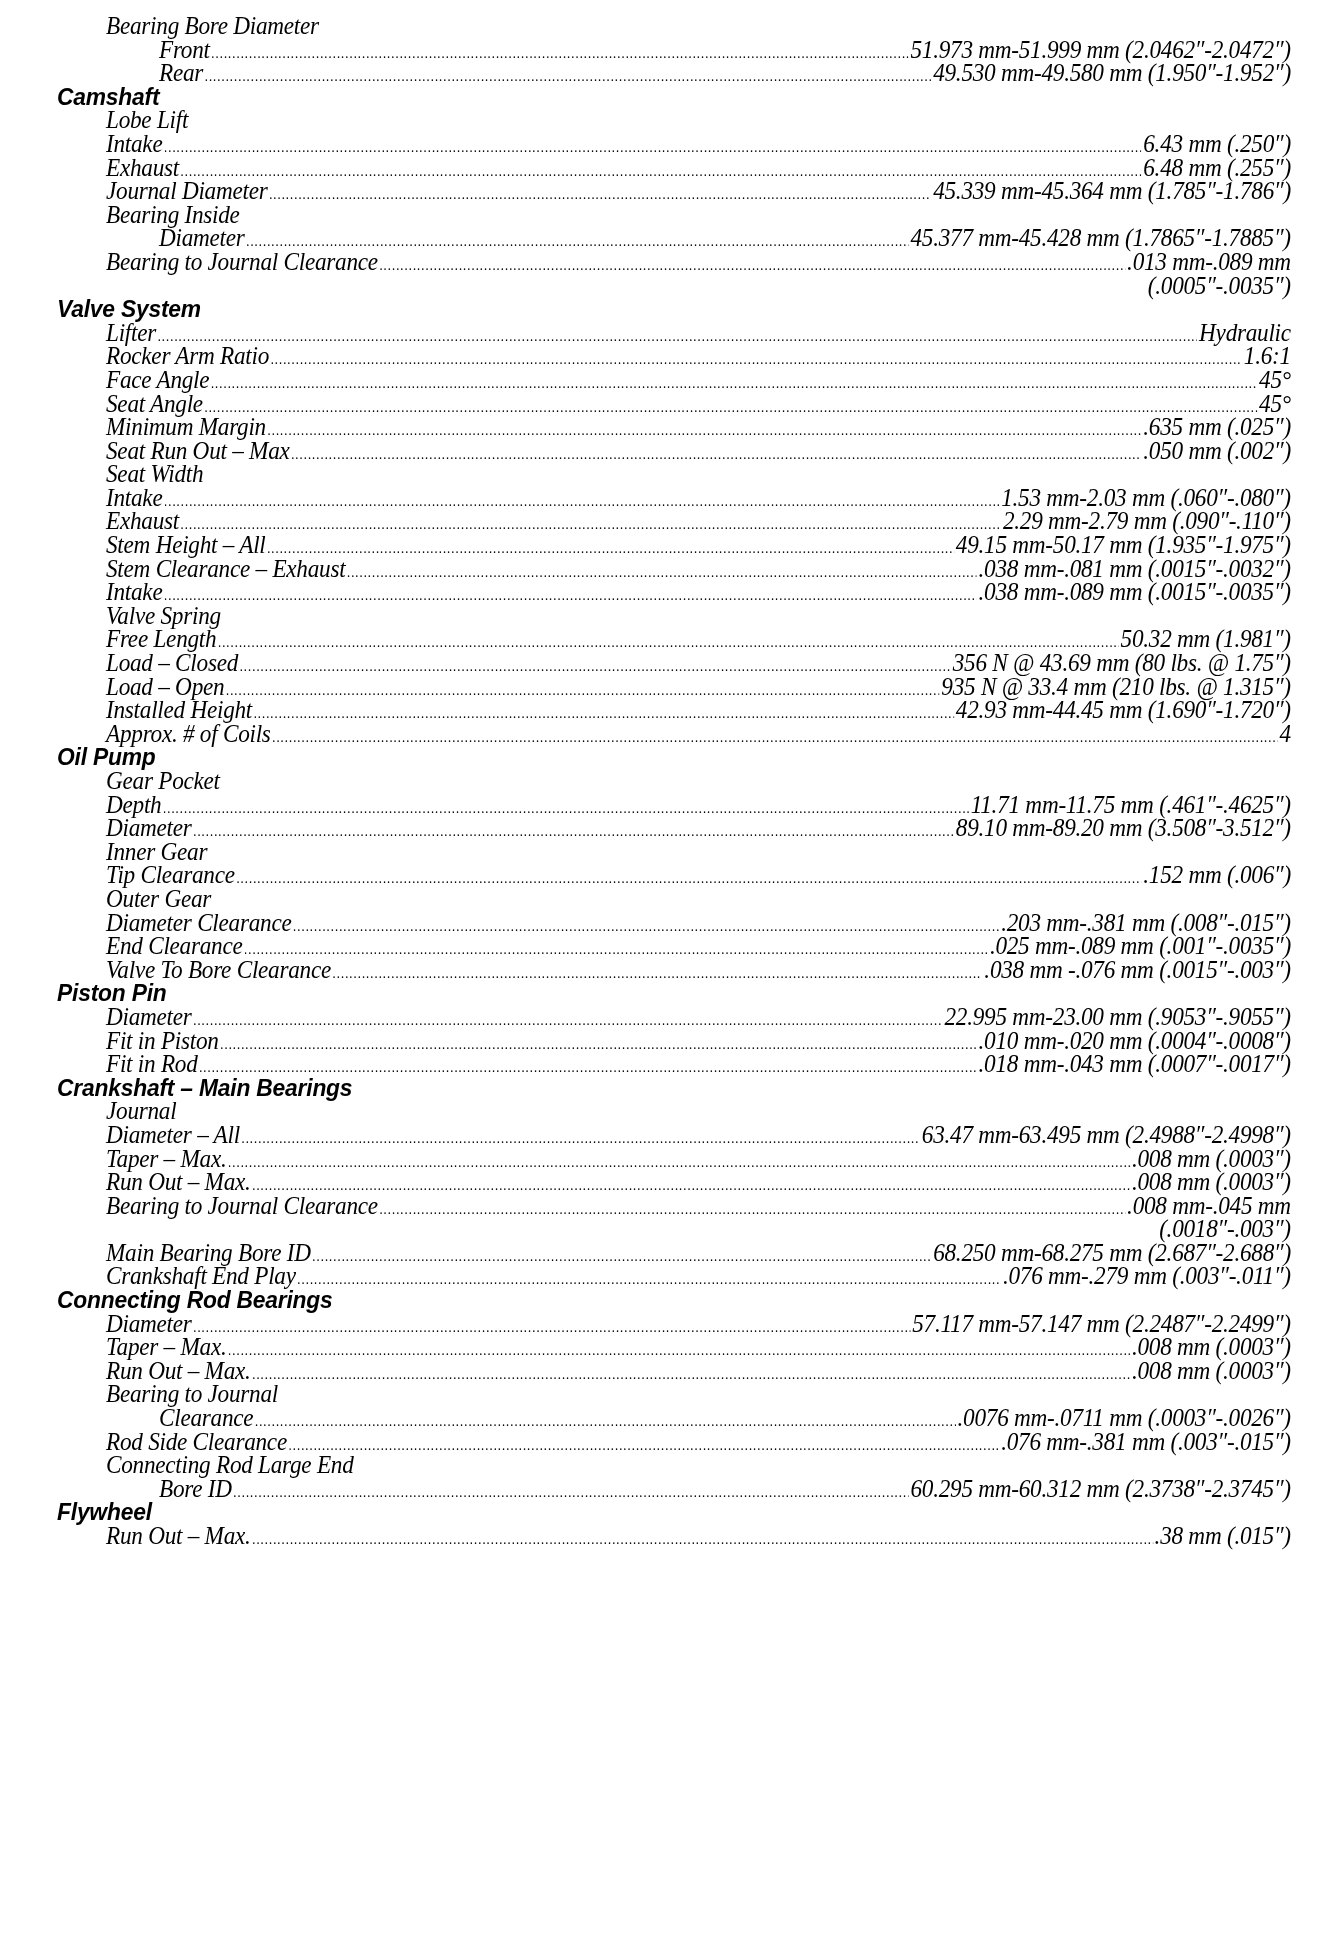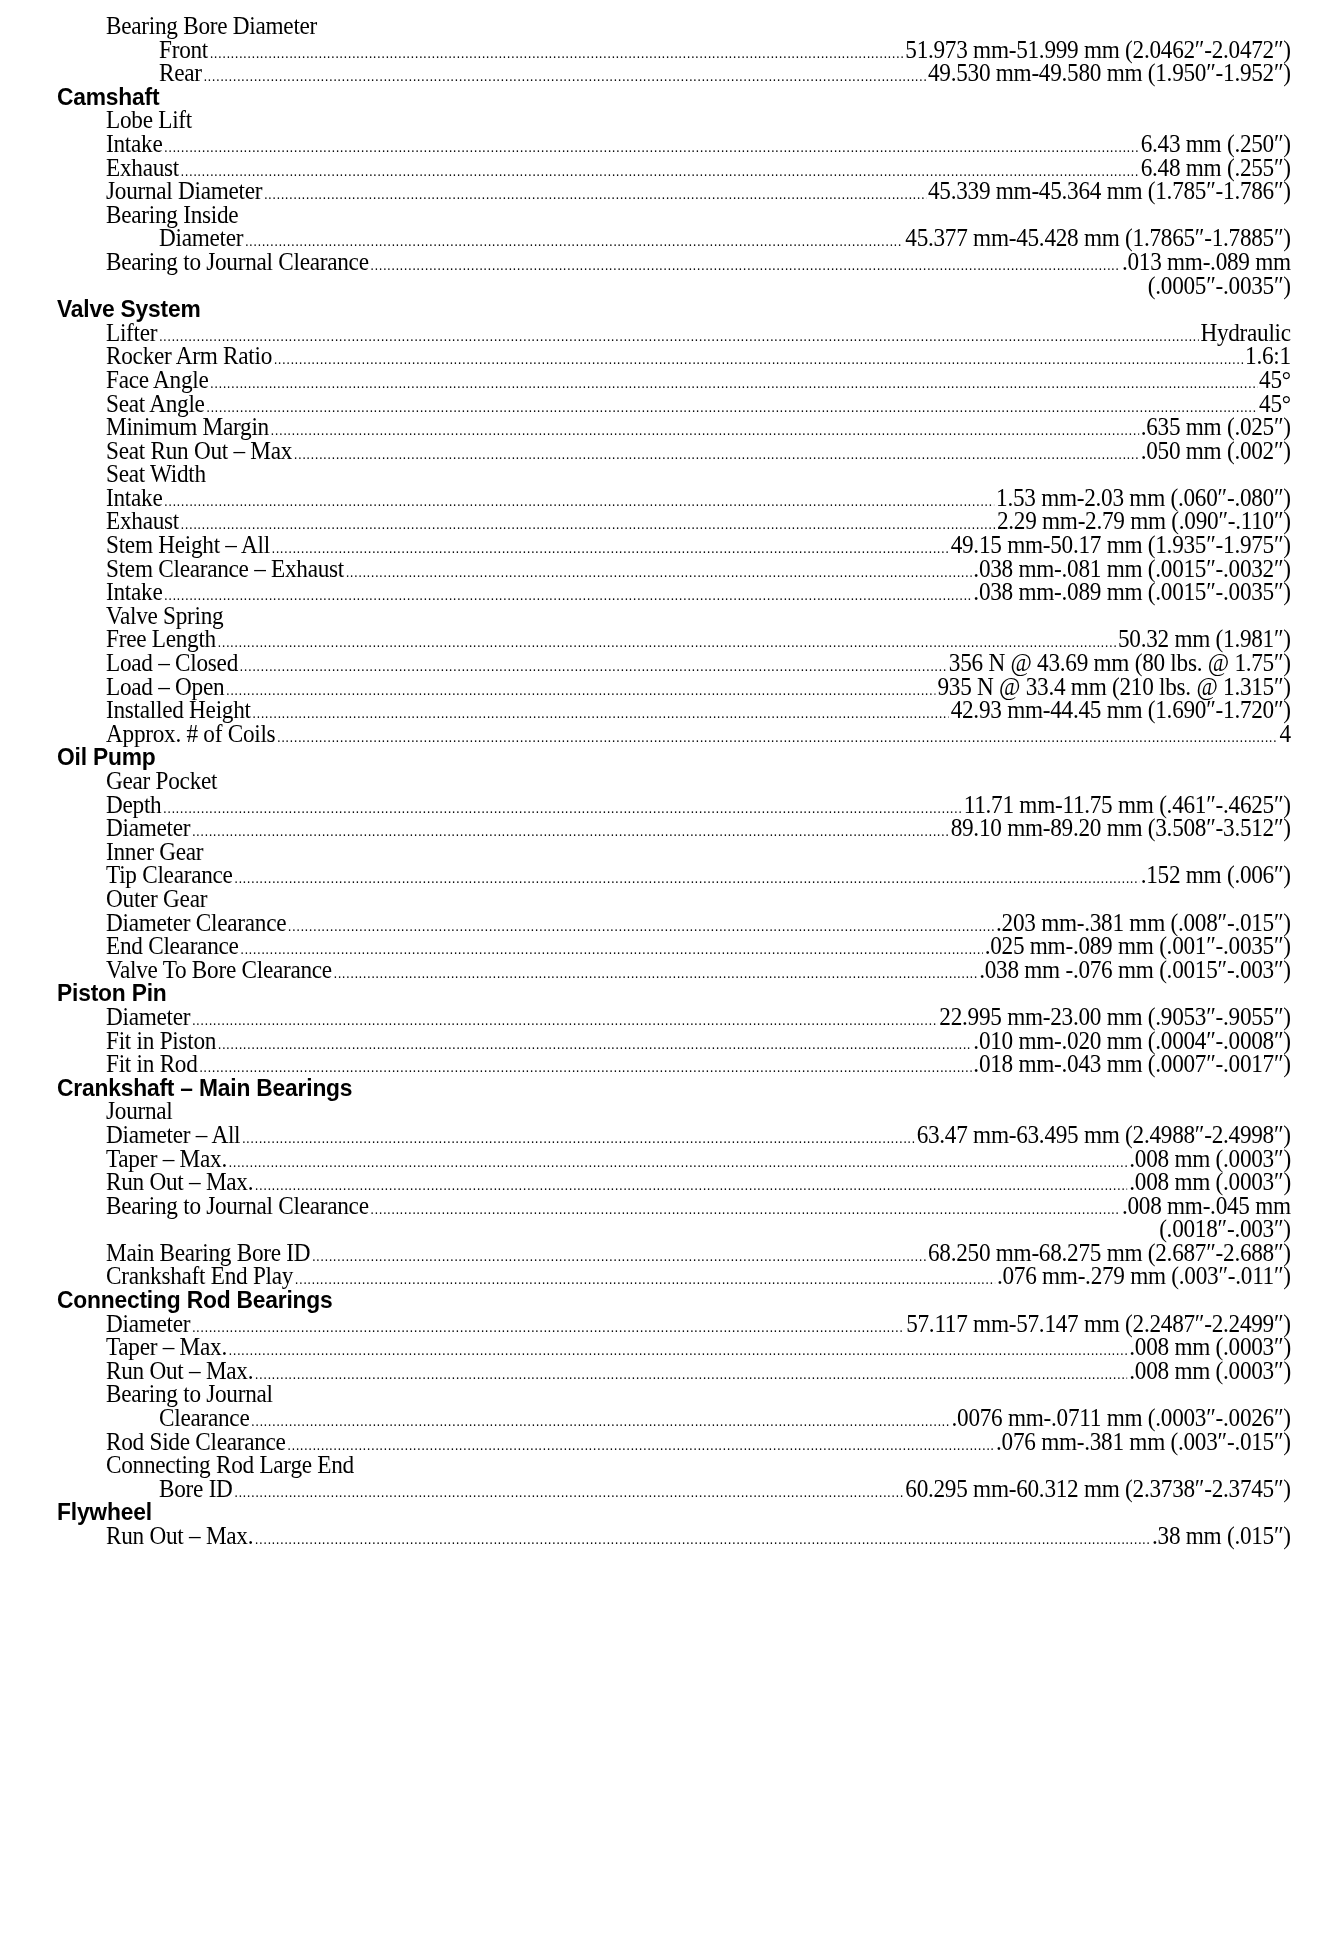--- a/index.html
+++ b/index.html
@@ -1,17 +1,17 @@
 <!DOCTYPE html>
 <html><head>
 <meta charset="utf-8">
 <style>
   html, body { margin: 0; padding: 0; background: #ffffff; }
   body { width: 1344px; height: 1956px; position: relative; overflow: hidden; color: #000; }
-  .page { position: absolute; left: 0; top: 14px; width: 1344px; }
+  .page { position: absolute; left: 0; top: 14px; width: 1344px; font-style: italic; }
   .row {
     position: relative; height: 23.6px; line-height: 23.6px;
     font-family: "Liberation Serif", "DejaVu Serif", serif;
     font-size: 25px; letter-spacing: -0.3px;
     display: flex; align-items: baseline;
     padding-right: 54px; box-sizing: border-box;
     transform: scaleX(0.93); transform-origin: left center;
     width: 1442px;
   }
   .row.heading {

